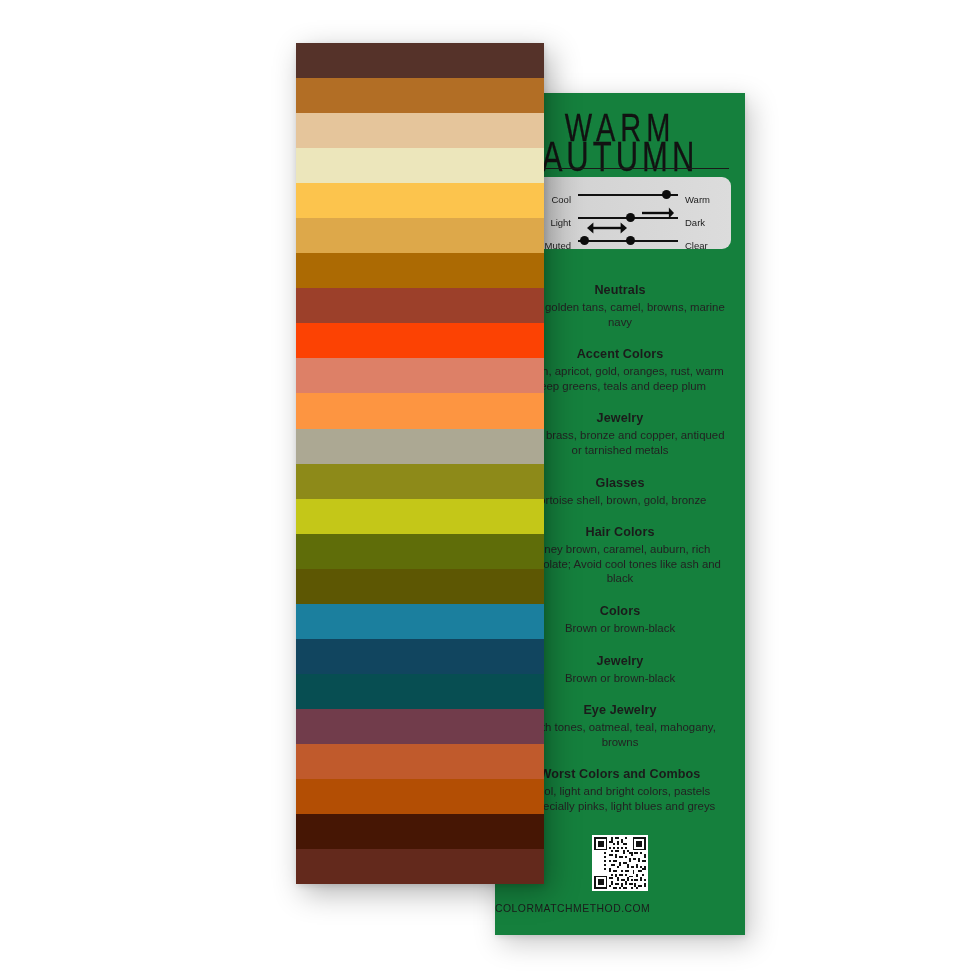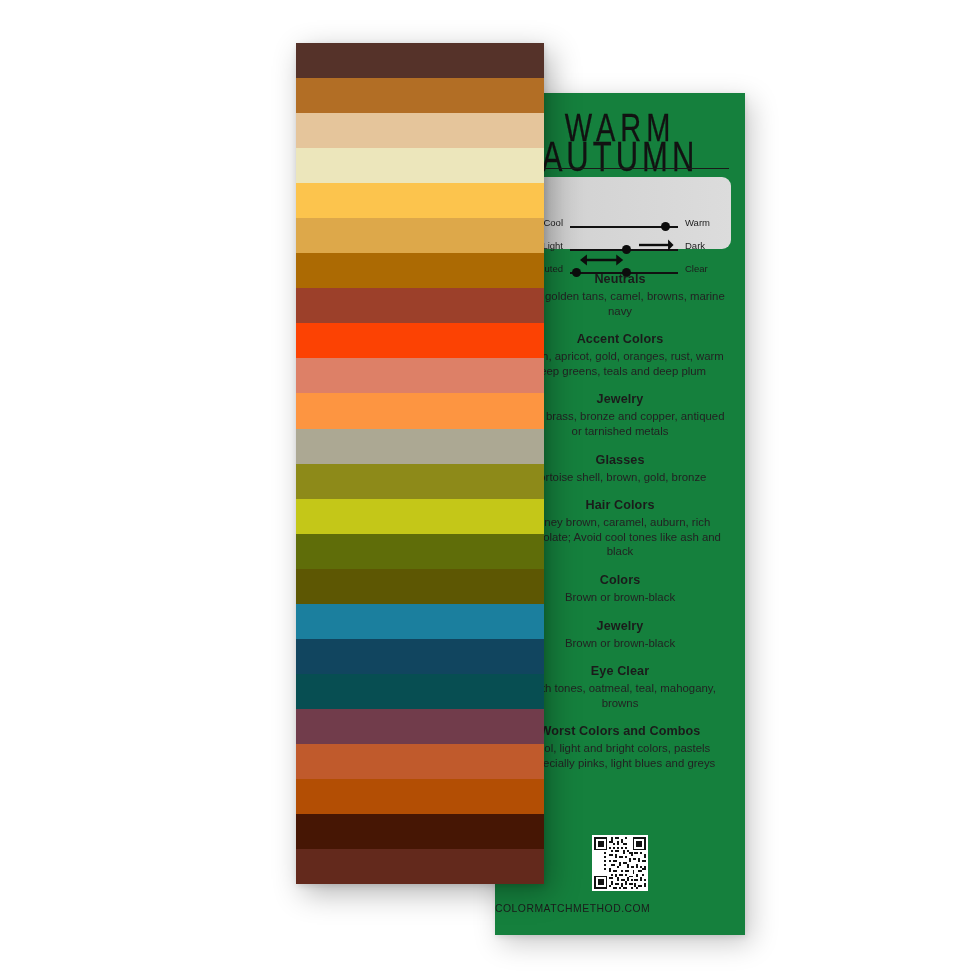--- a/index.html
+++ b/index.html
@@ -49,22 +49,22 @@
 
   
   .slider-panel{
     position:absolute;
     left:18px; right:14px; top:84px;
     height:72px;
     background:linear-gradient(90deg,#c9c9c9 0%,#d4d4d4 35%,#dcdcdc 100%);
     border-radius:9px;
   }
   .slider-row{
-    position:absolute;left:0;right:0;height:24px;
-    display:flex;align-items:flex-start;margin-top:36px;
+    position:absolute;left:8px;right:0;height:24px;
+    display:flex;align-items:flex-end;
   }
   .slider-row.r1{top:4px;}
   .slider-row.r2{top:27px;}
   .slider-row.r3{top:50px;}
   .sl-label{
     font-size:9.5px;color:#1d1d1d;
     width:50px;text-align:right;padding-right:7px;
     white-space:nowrap;font-weight:400;
   }
   .sl-label.right{text-align:left;padding-right:0;padding-left:7px;width:46px;}
@@ -84,21 +84,21 @@
   
   .sections{
     position:absolute; left:0; right:0; top:172px;
     padding:0 14px;
     box-sizing:border-box;
     text-align:center;
   }
   .sec{margin-bottom:14px;}
   .sec-title{
     font-size:12.6px;font-weight:bold;color:#1b1b1b;
-    margin:7px 0 3px 0;letter-spacing:0.1px;
+    margin:18px 0 3px 0;letter-spacing:0.1px;
   }
   .sec-body{
     font-size:11.4px;color:#222;line-height:14.6px;
     margin:0;padding:0 4px;
   }
 
   
   .qr-wrap{
     position:absolute;left:0;right:0;top:742px;text-align:center;
   }
@@ -204,21 +204,21 @@
           </div>
           <div class="sec">
             <div class="sec-title">Colors</div>
             <div class="sec-body">Brown or brown-black</div>
           </div>
           <div class="sec">
             <div class="sec-title">Jewelry</div>
             <div class="sec-body">Brown or brown-black</div>
           </div>
           <div class="sec">
-            <div class="sec-title">Eye Clear</div>
+            <div class="sec-title">Eye Jewelry</div>
             <div class="sec-body">Earth tones, oatmeal, teal, mahogany, browns</div>
           </div>
           <div class="sec">
             <div class="sec-title">Worst Colors and Combos</div>
             <div class="sec-body">Cool, light and bright colors, pastels especially pinks, light blues and greys</div>
           </div>
         </div>
 
       <div class="qr-wrap">
         <span class="qr">

